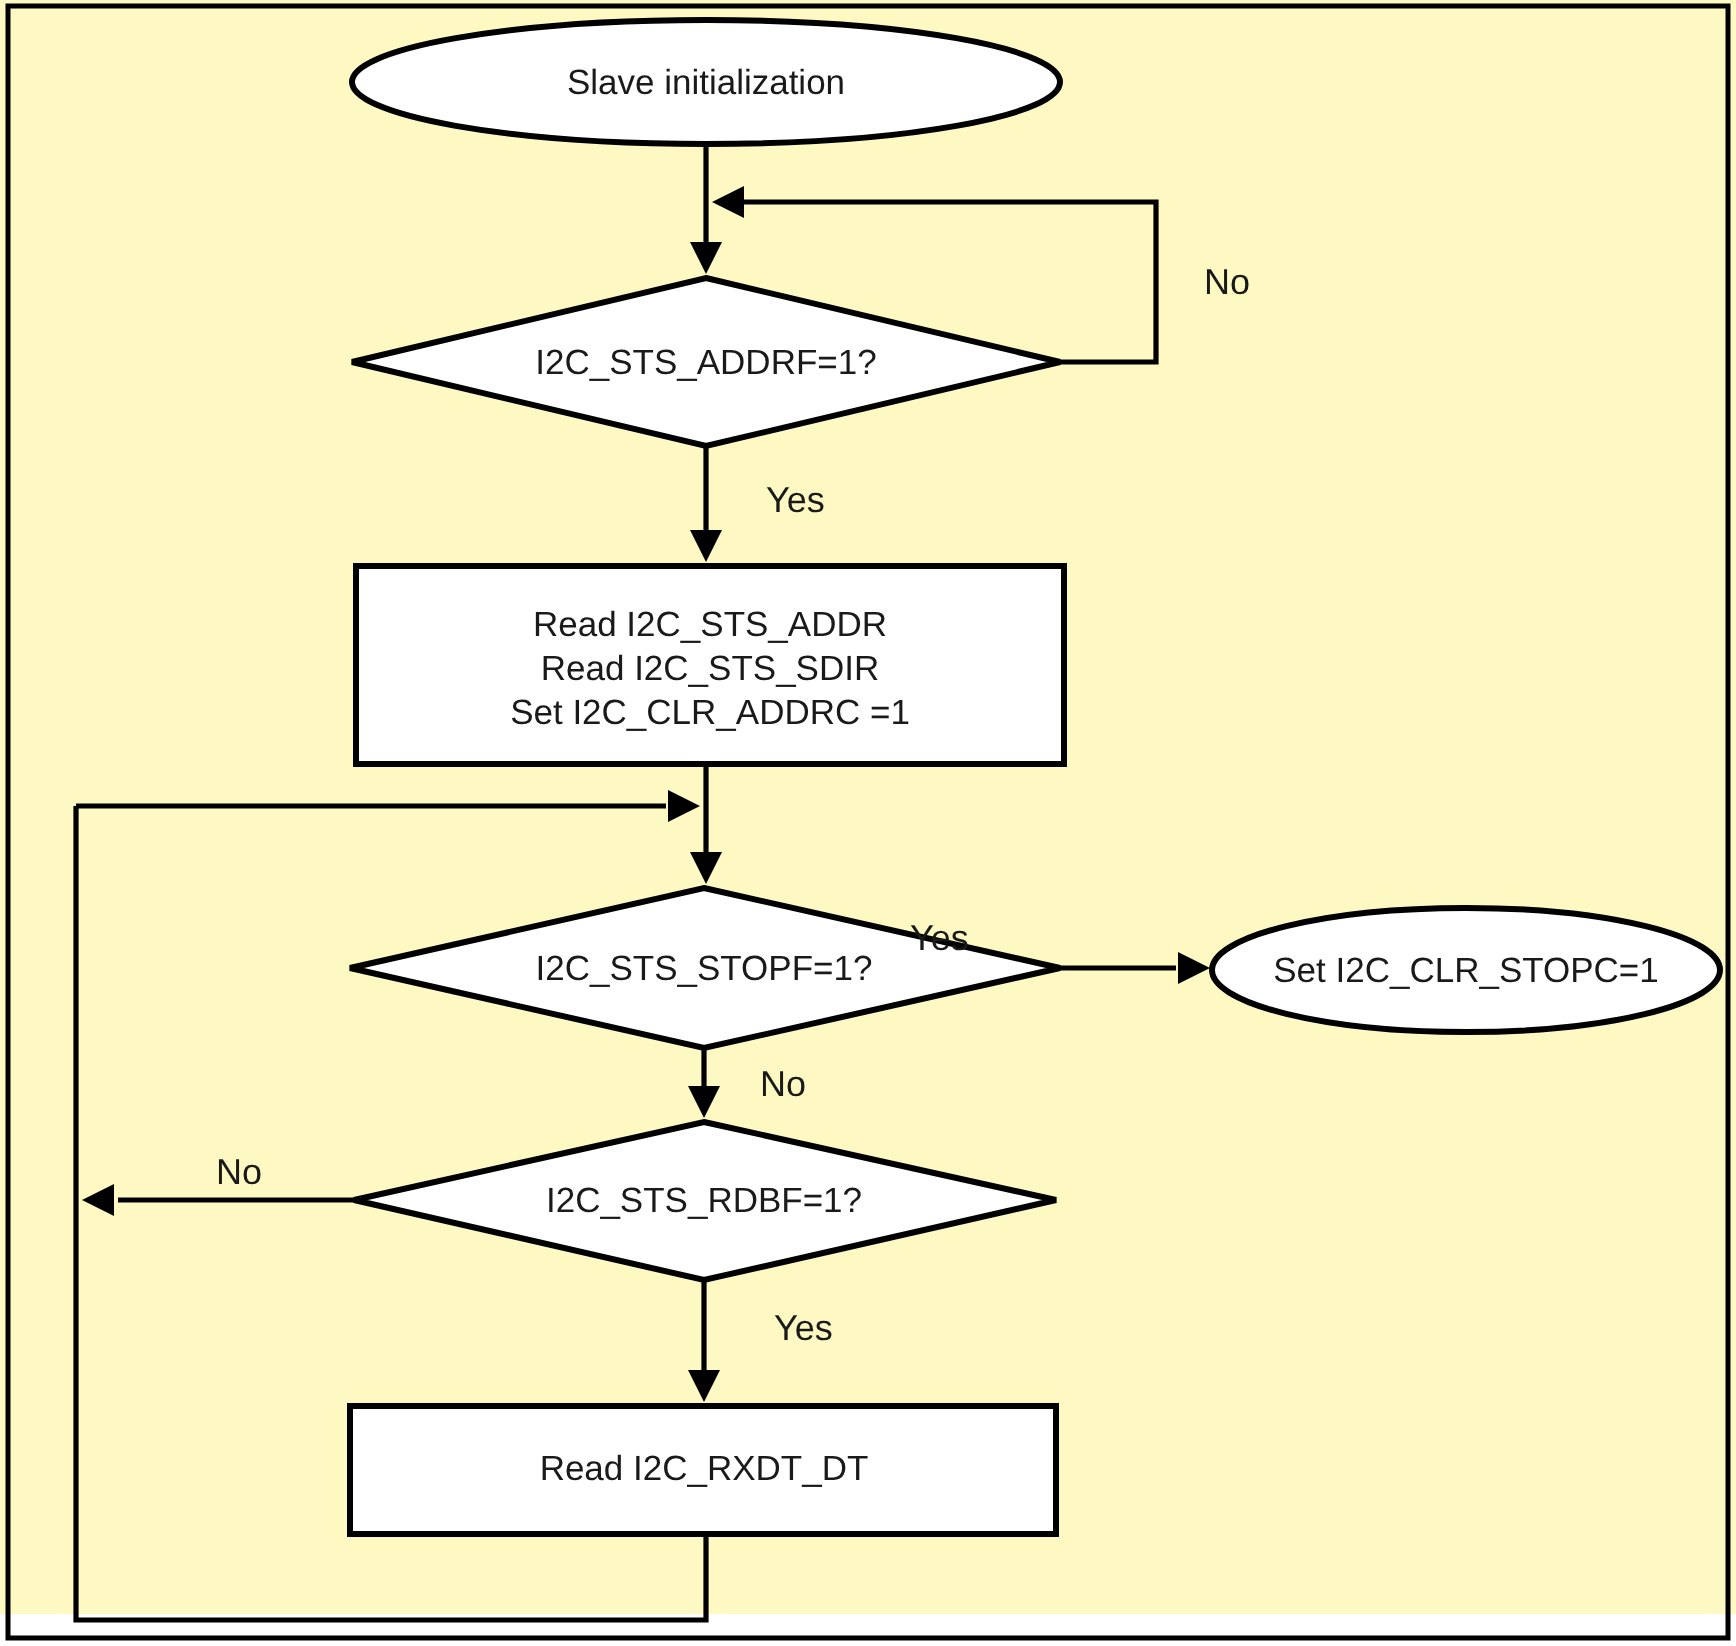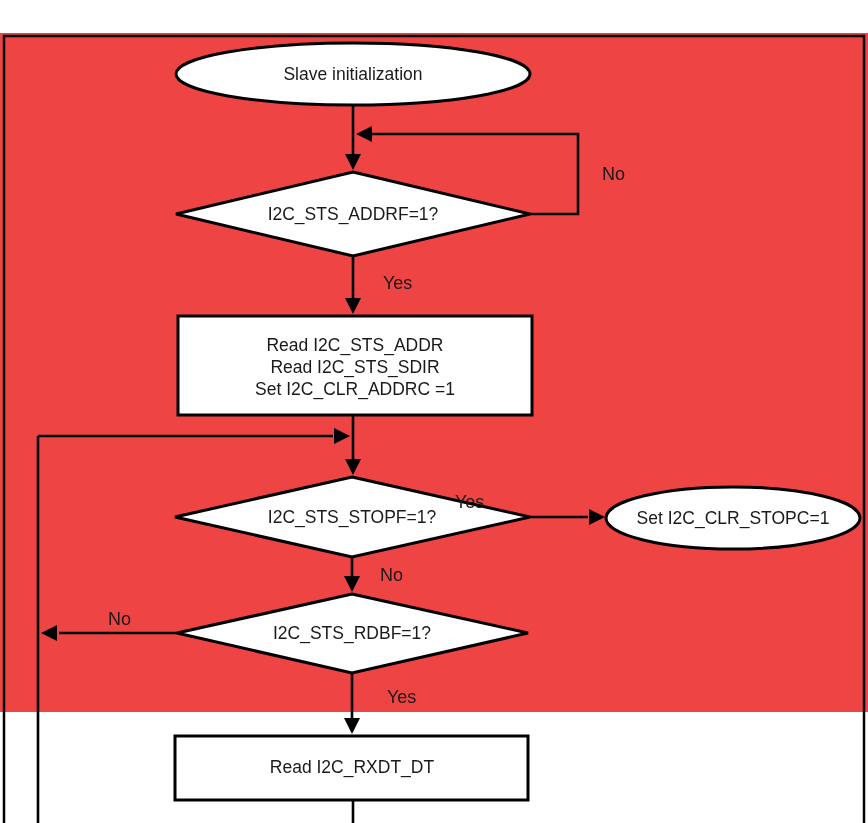--- a/index.html
+++ b/index.html
@@ -6,23 +6,22 @@
     margin: 0;
     padding: 0;
     background: #ffffff;
     width: 868px;
     height: 823px;
     overflow: hidden;
   }
   .stage {
     position: relative;
     width: 868px;
-    height: 679px;
-    background: #ef4444;
-    margin-top: 33px;
+    height: 807px;
+    background: #fef9c3;
   }
   svg { display: block; }
   .shape {
     fill: #ffffff;
     stroke: #000000;
     stroke-width: 3;
   }
   .connector {
     fill: none;
     stroke: #000000;

